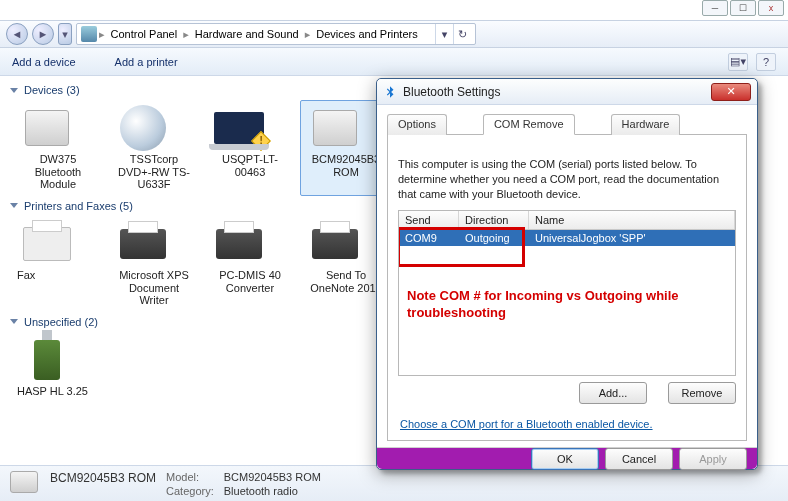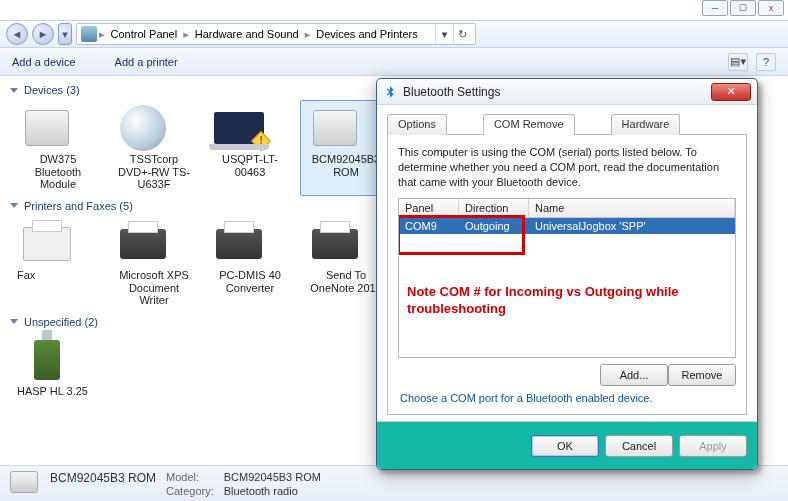--- a/index.html
+++ b/index.html
@@ -66,35 +66,35 @@
 .dlg-title{ height:26px; background:linear-gradient(#fdfefe,#e6edf6); border-bottom:1px solid #cdd8e8; display:flex; align-items:center; padding:0 6px; border-radius:5px 5px 0 0;}
 .dlg-title .bt{ width:14px;height:14px; margin-right:6px; display:inline-block;}
 .dlg-title .bt svg{width:14px;height:14px;}
 .dlg-title .ttl{ font-size:12px; color:#222;}
 .dlg-title .xbtn{ margin-left:auto; width:40px; height:18px; border-radius:3px; background:linear-gradient(#e98a7d,#c9302c); border:1px solid #8e1f1a; color:#fff; display:flex; align-items:center; justify-content:center; font-size:11px;}
 .dlg-body{ flex:1; padding:8px 10px 6px 10px; display:flex; flex-direction:column;}
 .tabs{ display:flex; height:22px; border-bottom:1px solid #b8b8b8;gap:37px; }
 .tab{ padding:3px 10px; border:1px solid #b8b8b8; border-bottom:none; background:linear-gradient(#fdfdfd,#ebebeb); margin-right:-1px; position:relative; top:1px; color:#333; border-radius:3px 3px 0 0;}
 .tab.active{ background:#fff; border-bottom:1px solid #fff; z-index:2;}
 .tabpanel{ border:1px solid #b8b8b8; border-top:none; padding:10px 10px 8px 10px; flex:1; display:flex; flex-direction:column; background:#fff;}
-.desc{ color:#222; line-height:1.35; margin-bottom:8px;}
+.desc{ color:#222; line-height:1.35; margin-bottom:8px;margin-top:12px;}
 .porttable{ border:1px solid #b8b8b8; flex:1; background:#fff; position:relative; overflow:hidden;}
 .pthead{ display:grid; grid-template-columns:60px 70px 1fr; background:linear-gradient(#fdfdfd,#ececec); border-bottom:1px solid #c8c8c8;}
 .pthead div{ padding:3px 6px; border-right:1px solid #d6d6d6; color:#222;}
 .ptrow{ display:grid; grid-template-columns:60px 70px 1fr;}
 .ptrow div{ padding:2px 6px;}
 .ptrow.sel{ background:#2f6fb7; color:#fff;}
 .redbox{ position:absolute; border:3px solid #d40000; pointer-events:none;}
 .annot{ position:absolute; color:#d40000; font-weight:bold; font-size:13px; line-height:1.35;}
-.btnrow{ display:flex; justify-content:flex-end; gap:0; padding-top:6px;}
+.btnrow{ display:flex; justify-content:flex-end; gap:21px; padding-top:6px;}
 .wbtn{ min-width:68px; height:22px; border:1px solid #9a9a9a; border-radius:3px; background:linear-gradient(#fdfdfd,#e4e4e4); display:flex; align-items:center; justify-content:center; color:#222;}
 .wbtn.primary{ border:1px solid #3a74b8; box-shadow:0 0 0 1px #a8cdf2 inset;}
 .wbtn:disabled, .wbtn.dis{ color:#9a9a9a;}
-.linka{ color:#0b57a4; padding:6px 2px 2px 2px;}
-.dlg-footer{ height:48px; background:#14b8a6; border-top:1px solid #d0d0d0; display:flex; align-items:center; justify-content:flex-end; gap:6px; padding:0 10px; border-radius:0 0 5px 5px;}
+.linka{ color:#0b57a4; text-decoration:underline; padding:6px 2px 2px 2px;margin-top:8px;}
+.dlg-footer{ height:22px; background:#a21caf; border-top:1px solid #d0d0d0; display:flex; align-items:center; justify-content:flex-end; gap:6px; padding:0 10px; border-radius:0 0 5px 5px;}
 
 </style>
 </head>
 <body>
 
 <div class="chrome">
   <div>─</div>
   <div>☐</div>
   <div class="x">x</div>
 </div>
@@ -234,31 +234,31 @@
   <div class="dlg-body">
     <div class="tabs">
       <div class="tab">Options</div>
       <div class="tab active">COM Remove</div>
       <div class="tab">Hardware</div>
     </div>
     <div class="tabpanel">
       <div class="desc">This computer is using the COM (serial) ports listed below. To determine whether you need a COM port, read the documentation that came with your Bluetooth device.</div>
       <div class="porttable">
         <div class="pthead">
-          <div>Panel</div>
+          <div>Send</div>
           <div>Direction</div>
           <div>Name</div>
         </div>
         <div class="ptrow sel">
           <div>COM9</div>
           <div>Outgoing</div>
           <div>UniversalJogbox 'SPP'</div>
         </div>
         <div class="redbox" style="left:-2px; top:16px; width:128px; height:40px"></div>
-        <div class="annot" style="left:8px; top:84px; right:10px">Note COM # for Incoming vs Outgoing while troubleshooting</div>
+        <div class="annot" style="left:8px; top:76px; right:10px">Note COM # for Incoming vs Outgoing while troubleshooting</div>
       </div>
       <div class="btnrow">
         <div class="wbtn">Add...</div>
         <div class="wbtn">Remove</div>
       </div>
       <div class="linka">Choose a COM port for a Bluetooth enabled device.</div>
     </div>
   </div>
   <div class="dlg-footer">
     <div class="wbtn primary">OK</div>

